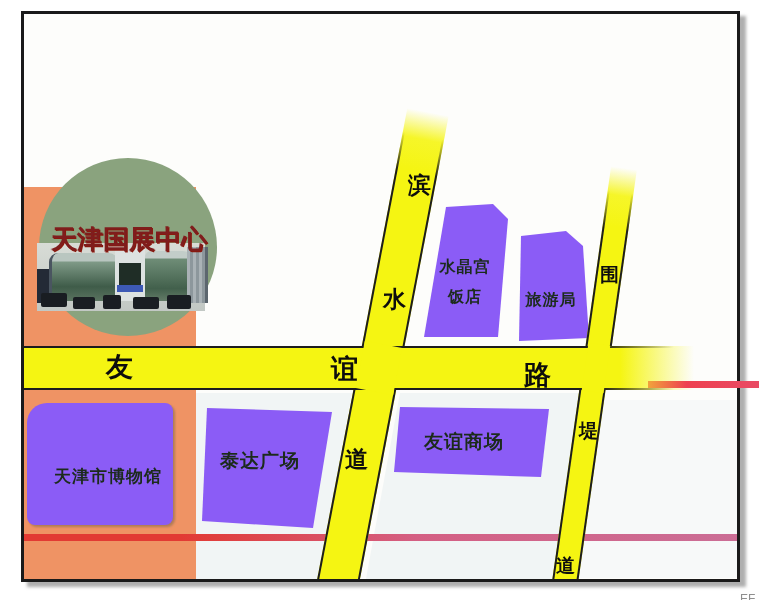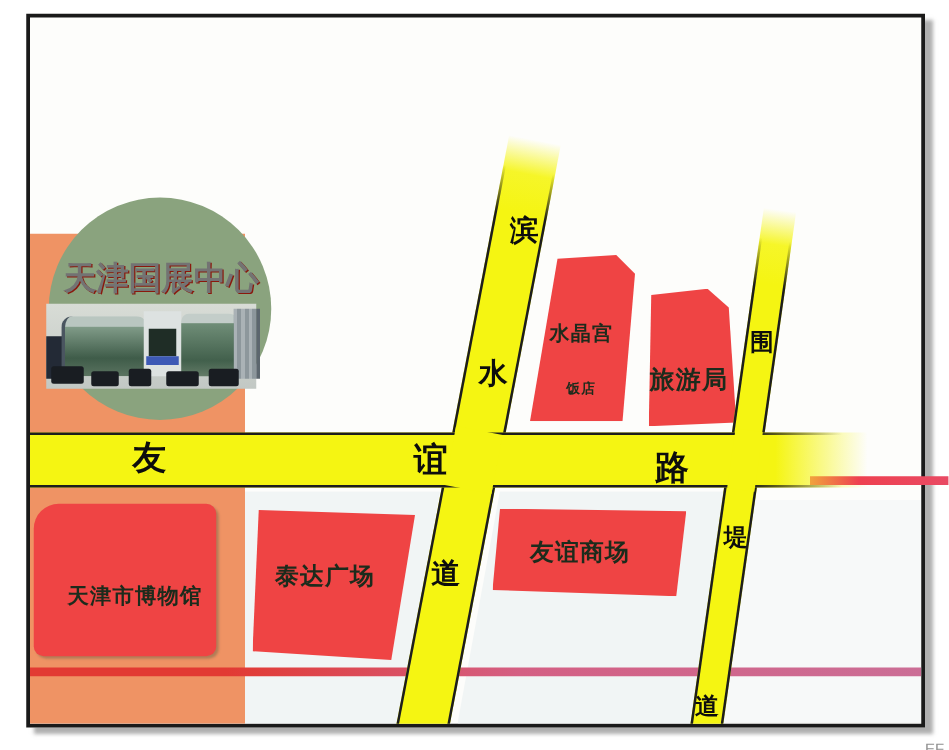--- a/index.html
+++ b/index.html
@@ -6,40 +6,40 @@
   .stage{position:relative;width:759px;height:600px;background:#fff;overflow:hidden;
          font-family:"DejaVu Sans","Liberation Sans",sans-serif;}
   .frame{position:absolute;left:21px;top:11px;width:713px;height:565px;
          border:3px solid #1a1a1a;background:#fdfdfb;overflow:hidden;
          box-shadow:6px 5px 3px rgba(110,110,110,.55);}
   .abs{position:absolute;}
   
   .orange{left:0;top:173px;width:172px;height:392px;background:#ef9364;}
   
   .circle{left:15px;top:144px;width:178px;height:178px;border-radius:50%;background:#8aa37e;}
-  .inset-title{left:14px;top:191px;width:182px;text-align:center;white-space:nowrap;
-        font-size:26px;font-weight:bold;color:#737373;letter-spacing:0;
+  .inset-title{left:14px;top:208px;width:182px;text-align:center;white-space:nowrap;
+        font-size:26px;font-weight:bold;color:#7f1d1d;letter-spacing:0;
         text-shadow:1px 1px 0 #8a180c;}
   
   .photo{left:13px;top:229px;width:168px;height:68px;
          background:linear-gradient(180deg,#d8dcd6,#c2c8c4);}
   .ph-wedge{left:0;top:26px;width:14px;height:34px;background:#232a36;}
   .ph-hall-l{left:12px;top:10px;width:66px;height:48px;border-radius:9px 9px 0 0;
          border-left:3px solid #4a5560;
          background:linear-gradient(180deg,#b9c6c0 0 8px,#7f9a87 9px,#3f5c49 70%,#5a7360);}
   .ph-pillar{left:78px;top:6px;width:30px;height:52px;background:#dde2e1;}
   .ph-window{left:4px;top:14px;width:22px;height:22px;background:#1f2d26;}
   .ph-stripe{left:2px;top:36px;width:26px;height:7px;background:#3d59b5;}
   .ph-hall-r{left:108px;top:8px;width:48px;height:50px;border-radius:6px 10px 0 0;
          background:linear-gradient(180deg,#c3cdc9 0 7px,#6f8d77 8px,#42604c 75%,#637b67);}
   .ph-tower{left:150px;top:4px;width:18px;height:56px;border-right:3px solid #5c666e;
          background:repeating-linear-gradient(90deg,#aab2b6 0 3px,#8d979c 3px 6px);}
   .ph-blob{background:#191d22;border-radius:2px;}
   
-  .block{background:#ef4444;filter:drop-shadow(2px 2px 1px rgba(60,80,60,.35));}
+  .block{background:#8b5cf6;filter:drop-shadow(2px 2px 1px rgba(60,80,60,.35));}
   .blk-label{position:absolute;font-weight:bold;color:#1c2b1c;text-align:center;
         white-space:nowrap;letter-spacing:1px;}
   
   .panel{background:#f1f5f5;filter:drop-shadow(2px 2px 0 rgba(130,140,140,.45));}
   
   .road-h{left:0;top:332px;width:670px;height:44px;
         background:linear-gradient(90deg,#f5f512 0,#f5f512 89%,rgba(245,245,18,0) 100%);}
   .road-h::before,.road-h::after{content:"";position:absolute;left:0;width:100%;height:2px;
         background:linear-gradient(90deg,#1d1d1d 0,#1d1d1d 86%,rgba(0,0,0,0) 97%);}
   .road-h::before{top:0;}.road-h::after{bottom:0;}
@@ -86,25 +86,25 @@
       <div class="abs ph-blob" style="left:36px;top:54px;width:22px;height:12px;"></div>
       <div class="abs ph-blob" style="left:66px;top:52px;width:18px;height:14px;"></div>
       <div class="abs ph-blob" style="left:96px;top:54px;width:26px;height:12px;"></div>
       <div class="abs ph-blob" style="left:130px;top:52px;width:24px;height:14px;"></div>
     </div>
     <div class="abs inset-title">天津国展中心</div>
 
     <div class="abs block" style="left:400px;top:190px;width:84px;height:133px;
                 clip-path:polygon(22px 3px,69px 0,84px 15px,74px 133px,0 133px);">
       <span class="blk-label" style="left:3px;top:53px;width:76px;font-size:16px;">水晶宫</span>
-      <span class="blk-label" style="left:3px;top:99px;width:76px;font-size:11px;">饭店</span>
+      <span class="blk-label" style="left:3px;top:83px;width:76px;font-size:16px;">饭店</span>
     </div>
     <div class="abs block" style="left:495px;top:217px;width:70px;height:110px;
                 clip-path:polygon(2px 5px,47px 0,64px 15px,70px 107px,0 110px);">
-      <span class="blk-label" style="left:0;top:59px;width:64px;font-size:20px;">旅游局</span>
+      <span class="blk-label" style="left:0;top:59px;width:64px;font-size:16px;">旅游局</span>
     </div>
 
     <div class="abs panel" style="left:172px;top:379px;width:156px;height:186px;
                 clip-path:polygon(0 0,156px 0,122px 186px,0 186px);"></div>
     <div class="abs panel" style="left:342px;top:379px;width:214px;height:186px;
                 clip-path:polygon(34px 0,214px 0,187px 186px,0 186px);"></div>
     <div class="abs panel" style="left:554px;top:386px;width:159px;height:178px;background:#f7f9f9;
                 clip-path:polygon(23px 0,159px 0,159px 178px,0 178px);"></div>
 
     <div class="abs block" style="left:3px;top:389px;width:146px;height:122px;border-radius:20px 8px 8px 8px;">

